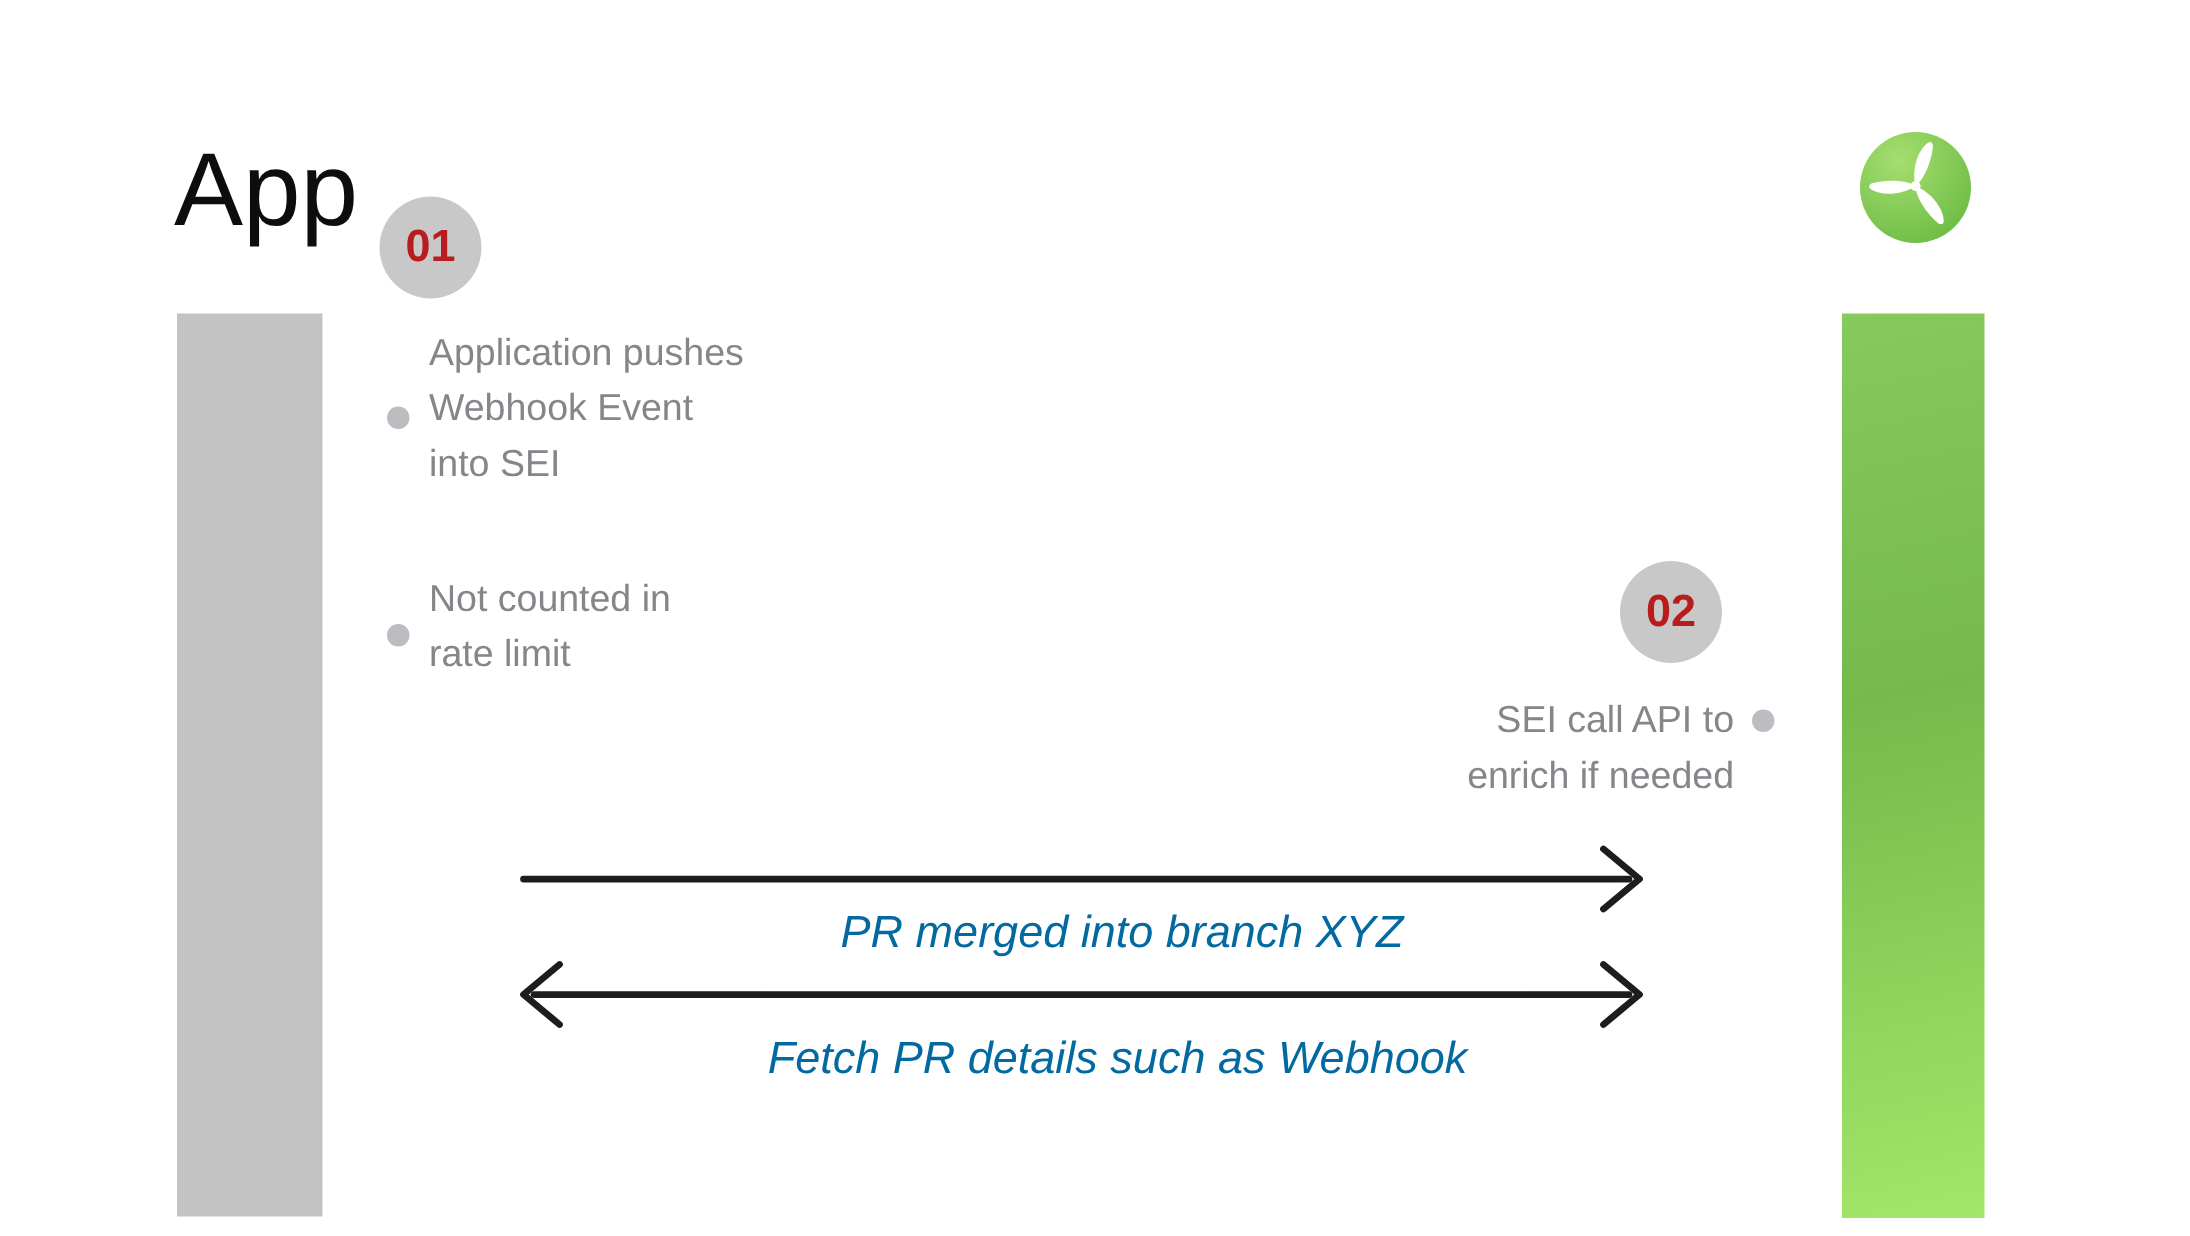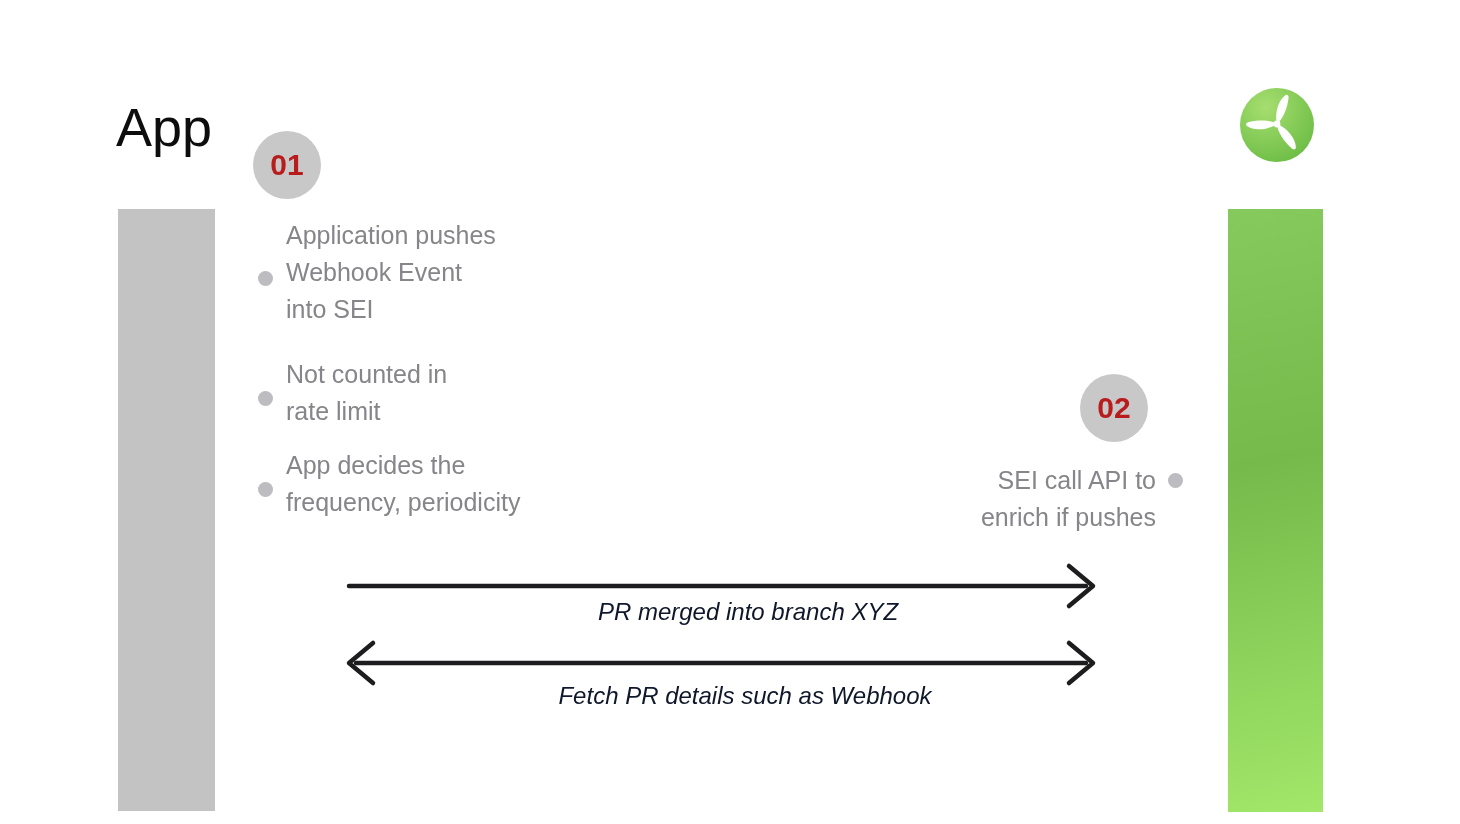--- a/index.html
+++ b/index.html
@@ -10,21 +10,21 @@
     width: 1460px;
     height: 824px;
     background: #ffffff;
     overflow: hidden;
   }
 
   .page-title {
     position: absolute;
     left: 116px;
     top: 95px;
-    font-size: 54px;
+    font-size: 69px;
     line-height: 64px;
     color: #0d0d0e;
     letter-spacing: 0;
   }
 
   .gray-bar {
     position: absolute;
     left: 118px;
     top: 209px;
     width: 97px;
@@ -71,21 +71,21 @@
     top: 217px;
     margin: 0;
     padding: 0;
     list-style: none;
   }
   .bullet-item {
     display: flex;
     align-items: center;
     gap: 13px;
   }
-  .bullet-item:nth-child(2) { margin-top: 28px; }
+  .bullet-item:nth-child(2) { margin-top: 53px; }
   .bullet-item:nth-child(3) { margin-top: 17px; }
 
   .dot {
     flex: none;
     width: 15px;
     height: 15px;
     border-radius: 50%;
     background: #bcbcc1;
     margin-top: 11px;
   }
@@ -112,25 +112,26 @@
     left: 340px;
     width: 780px;
     height: 60px;
   }
   .arrow-1 { top: 556px; }
   .arrow-2 { top: 633px; }
 
   .arrow-label {
     position: absolute;
     transform: translateX(-50%);
-    font-size: 24px;
+    font-size: 30px;
     line-height: 29px;
     font-style: italic;
-    color: #0f172a;
+    color: #0369a1;
     white-space: nowrap;
+    margin-top: 10px;
   }
   .label-1 { left: 748px; top: 597px; }
   .label-2 { left: 745px; top: 681px; }
 </style>
 </head>
 <body>
 
 <div class="canvas">
 
   <div class="page-title">App</div>
@@ -170,30 +171,25 @@
       <span class="dot"></span>
       <span class="bullet-text">Application pushes
 Webhook Event
 into SEI</span>
     </li>
     <li class="bullet-item">
       <span class="dot"></span>
       <span class="bullet-text">Not counted in
 rate limit</span>
     </li>
-    <li class="bullet-item">
-      <span class="dot"></span>
-      <span class="bullet-text">App decides the
-frequency, periodicity</span>
-    </li>
   </ul>
 
   <div class="right-bullet">
     <span class="bullet-text">SEI call API to
-enrich if pushes</span>
+enrich if needed</span>
     <span class="dot"></span>
   </div>
 
   <svg class="arrow-svg arrow-1" viewBox="0 0 780 60">
     <g stroke="#1d1d1f" stroke-width="4.5" fill="none" stroke-linecap="round" stroke-linejoin="round">
       <path d="M9 30 H746"></path>
       <path d="M729 10 L753 30 L729 50"></path>
     </g>
   </svg>
   <div class="arrow-label label-1">PR merged into branch XYZ</div>

